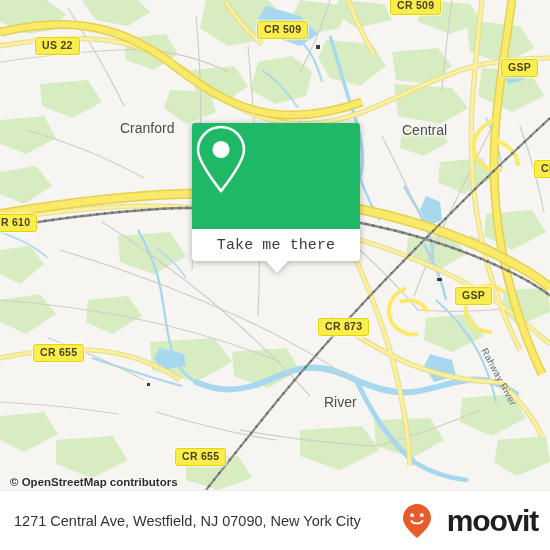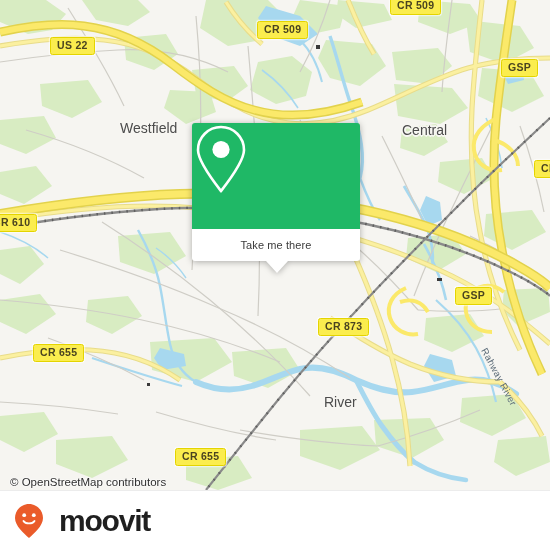--- a/index.html
+++ b/index.html
@@ -61,34 +61,34 @@
   }
   #card-top{
     background:#1fb866;height:106px;border-radius:3px 3px 0 0;
     display:flex;align-items:center;justify-content:center;
   }
   #card-bottom{
     background:#ffffff;height:32px;border-radius:0 0 3px 3px;
     display:flex;align-items:center;justify-content:center;
   }
   #card-label{
-    font-family:Liberation Sans, sans-serif;
-    font-size:11px;color:#3b3b3b;letter-spacing:.1px;
+    font-family:Liberation Mono, monospace;
+    font-size:15px;color:#3b3b3b;letter-spacing:.1px;
   }
   #card-tail{
     position:absolute;left:74px;top:138px;width:0;height:0;
     border-left:11px solid transparent;
     border-right:11px solid transparent;
     border-top:12px solid #ffffff;
   }
 
   
   #attribution{
     position:absolute;left:0;top:474px;width:550px;height:16px;
-    display:flex;align-items:center;
+    display:flex;align-items:center;font-weight:bold;
   }
   #attribution-text{
     font-family:"Liberation Sans", sans-serif;
     font-size:11.5px;color:#2e2e2e;padding-left:10px;
     text-shadow:0 0 2px #fff,0 0 2px #fff,0 0 3px #fff;
   }
 
   
   #footer{
     position:absolute;left:0;top:490px;width:550px;height:60px;
@@ -296,27 +296,27 @@
                  C336 332 306 366 278 400 C252 432 228 462 206 490" fill="none" stroke="#5f5f5f" stroke-width="2.2" stroke-dasharray="1.5 7"></path>
       </g>
 
       <g fill="#3a3a3a">
         <rect x="316" y="45" width="4" height="4"></rect>
         <rect x="437" y="278" width="5" height="3"></rect>
         <rect x="147" y="383" width="3" height="3"></rect>
       </g>
     </svg>
 
-    <div class="place-label" style="left:120px;top:120px;">Westfield</div>
+    <div class="place-label" style="left:120px;top:120px;">Cranford</div>
     <div class="place-label" style="left:402px;top:122px;">Central</div>
     <div class="place-label" style="left:324px;top:394px;">River</div>
 
     <div class="river-label" style="left:489px;top:346px;transform:rotate(62deg);transform-origin:left top;">Rahway River</div>
 
-    <div class="shield" style="left:50px;top:37px;">US 22</div>
+    <div class="shield" style="left:35px;top:37px;">US 22</div>
     <div class="shield" style="left:257px;top:21px;">CR 509</div>
     <div class="shield" style="left:390px;top:-3px;">CR 509</div>
     <div class="shield" style="left:501px;top:59px;">GSP</div>
     <div class="shield" style="left:534px;top:160px;">CR</div>
     <div class="shield" style="left:-14px;top:214px;">CR 610</div>
     <div class="shield" style="left:455px;top:287px;">GSP</div>
     <div class="shield" style="left:318px;top:318px;">CR 873</div>
     <div class="shield" style="left:33px;top:344px;">CR 655</div>
     <div class="shield" style="left:175px;top:448px;">CR 655</div>
 
@@ -349,20 +349,21 @@
           <path d="M430 420 C452 440 470 462 484 486"></path>
           <path d="M60 470 C110 476 160 482 210 486"></path>
         </g>
         <g fill="none" stroke="#d4cf9a" stroke-width="5">
           <path d="M484 424 C502 444 516 466 526 488"></path>
           <path d="M300 430 C330 452 358 472 384 490"></path>
         </g>
       </svg>
     </div>
     <div id="footer-inner">
+      <div id="address">1271 Central Ave, Westfield, NJ 07090, New York City</div>
       <div id="logo">
         <svg width="30" height="36" viewBox="0 0 30 36">
           <path d="M15 1 C7.3 1 1 7.3 1 15 C1 23 10 30.5 15 35
                    C20 30.5 29 23 29 15 C29 7.3 22.7 1 15 1 Z" fill="#ea5b2a"></path>
           <circle cx="10.2" cy="12.2" r="1.9" fill="#ffffff"></circle>
           <circle cx="19.8" cy="12.2" r="1.9" fill="#ffffff"></circle>
           <path d="M9.5 18 C11.5 21.2 18.5 21.2 20.5 18" fill="none" stroke="#ffffff" stroke-width="1.9" stroke-linecap="round"></path>
         </svg>
         <span id="logo-word">moovit</span>
       </div>

